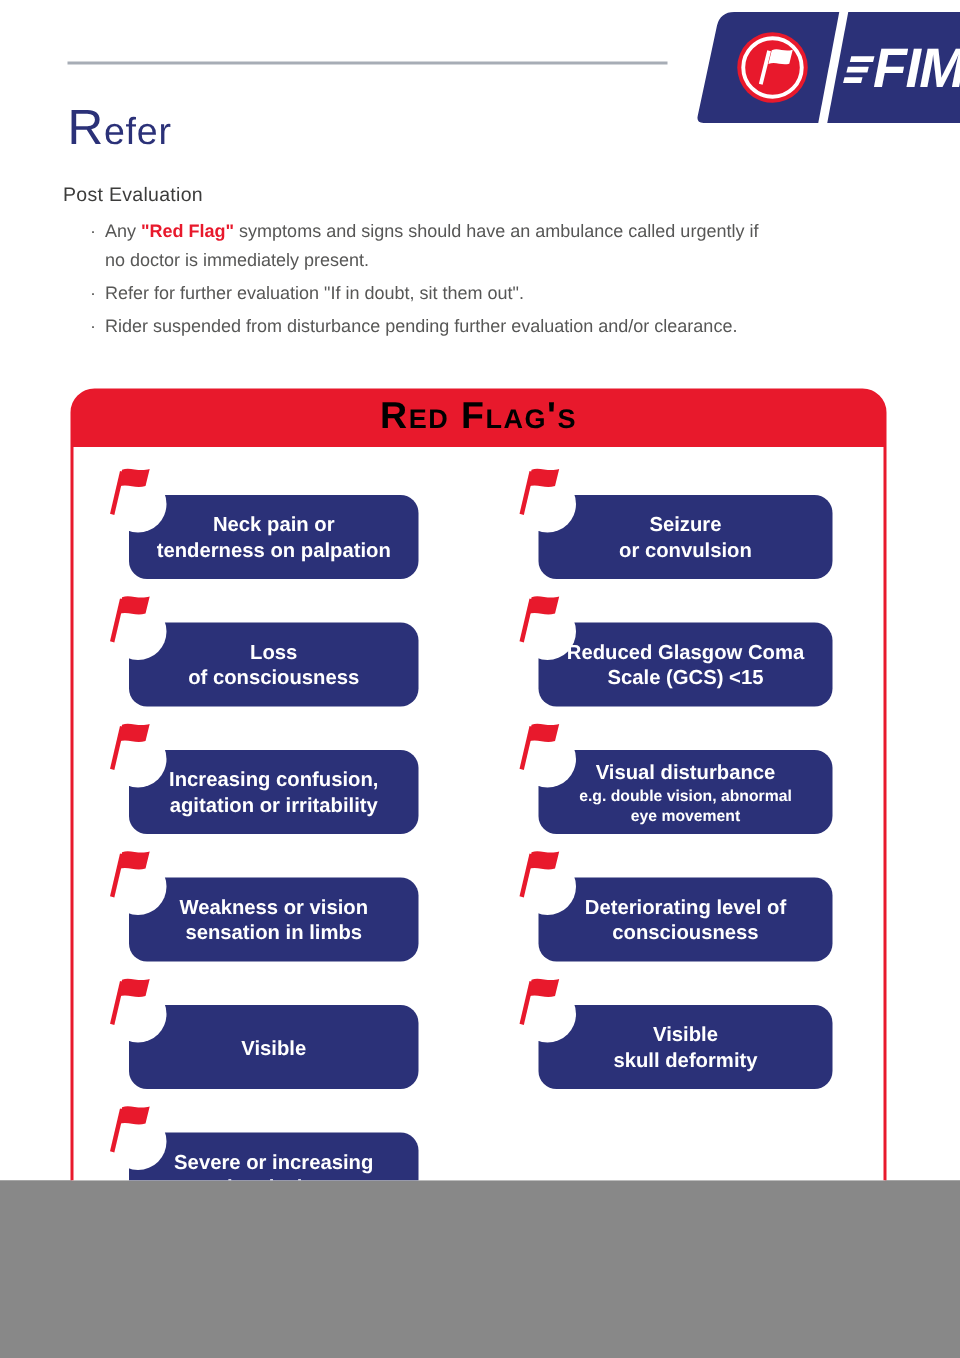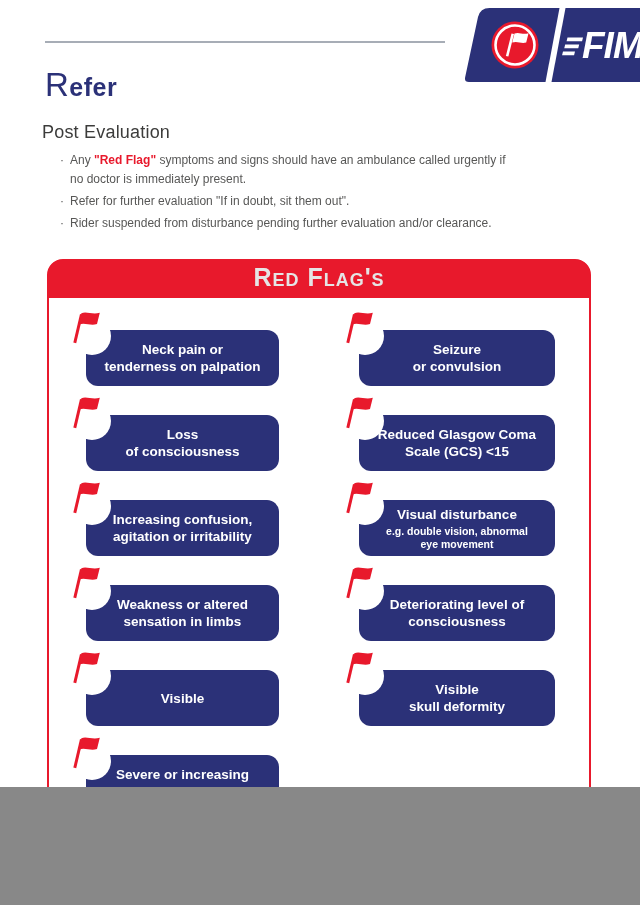--- a/index.html
+++ b/index.html
@@ -6,36 +6,36 @@
   .page{
     position:relative;width:640px;height:787px;margin:0 auto;
     background:#ffffff;overflow:hidden;
     font-family:"Liberation Sans",sans-serif;
   }
   
   .rule{position:absolute;left:45px;top:41px;width:400px;height:1.5px;background:#a7adb6;}
   .logo{position:absolute;top:8px;right:0;width:185px;height:74px;}
   .title{position:absolute;left:45px;top:66px;color:#2b3178;letter-spacing:.5px;}
   .title .cap{font-size:33px;font-weight:400;}
-  .title .rest{font-size:25px;font-weight:700;}
+  .title .rest{font-size:25px;font-weight:400;}
   
   .posteval{position:absolute;left:42px;top:122px;width:520px;}
-  .posteval h2{margin:0 0 8px 0;font-size:18px;font-weight:500;color:#3c3c3b;letter-spacing:.2px;}
+  .posteval h2{margin:0 0 8px 0;font-size:13px;font-weight:500;color:#3c3c3b;letter-spacing:.2px;}
   .bullets{list-style:none;margin:0;padding:0;}
   .bullets li{position:relative;padding-left:28px;margin-bottom:3px;
     font-size:12px;line-height:19px;color:#575756;}
   .bullets li .marker{position:absolute;left:18px;top:0;color:#575756;}
   .bullets li span{white-space:pre-line;}
   .redflag-hl{color:#e8192c;font-weight:bold;}
   
   .panel{position:absolute;left:47px;top:259px;width:544px;height:581px;
     border:2px solid #e8192c;border-radius:16px;background:#fff;box-sizing:border-box;}
   .panel-header{height:38px;margin:-1px -1px 0 -1px;background:#e8192c;
     border-radius:14px 14px 0 0;display:flex;align-items:center;justify-content:center;}
-  .panel-title{color:#e5e5e5;font-size:25px;font-weight:600;font-variant:small-caps;
+  .panel-title{color:#000000;font-size:25px;font-weight:600;font-variant:small-caps;
     letter-spacing:1px;line-height:1;padding-bottom:3px;}
   .cards{position:absolute;left:37px;top:69px;display:grid;
     grid-template-columns:193px 196px;column-gap:80px;row-gap:29px;
     grid-auto-rows:56px;}
   .card{position:relative;background:#2b3178;border-radius:12px;
     display:flex;flex-direction:column;align-items:center;justify-content:center;
     color:#fff;text-align:center;}
   .card::before{content:"";position:absolute;left:-13px;top:-13px;width:38px;height:38px;
     background:#fff;border-radius:50%;z-index:1;}
   .card .flag{position:absolute;left:-15px;top:-21px;width:36px;height:38px;z-index:2;}
@@ -171,21 +171,21 @@
       </div>
 
 
       <div class="card">
         <svg class="flag" viewBox="0 0 40 42">
             <g fill="#e8192c">
               <path d="M10 5.5 L13.2 6.3 L5.8 38 L2.6 37.2 Z"></path>
               <path d="M11.5 4.5 C17.5 2 23.5 6.5 32 4 L28.9 16.5 C21.5 19 16 14.5 9 17 Z"></path>
             </g>
           </svg>
-        <div class="card-title">Weakness or altered
+        <div class="card-title">Weakness or vision
 sensation in limbs</div>
       </div>
 
       <div class="card">
         <svg class="flag" viewBox="0 0 40 42">
             <g fill="#e8192c">
               <path d="M10 5.5 L13.2 6.3 L5.8 38 L2.6 37.2 Z"></path>
               <path d="M11.5 4.5 C17.5 2 23.5 6.5 32 4 L28.9 16.5 C21.5 19 16 14.5 9 17 Z"></path>
             </g>
           </svg>

